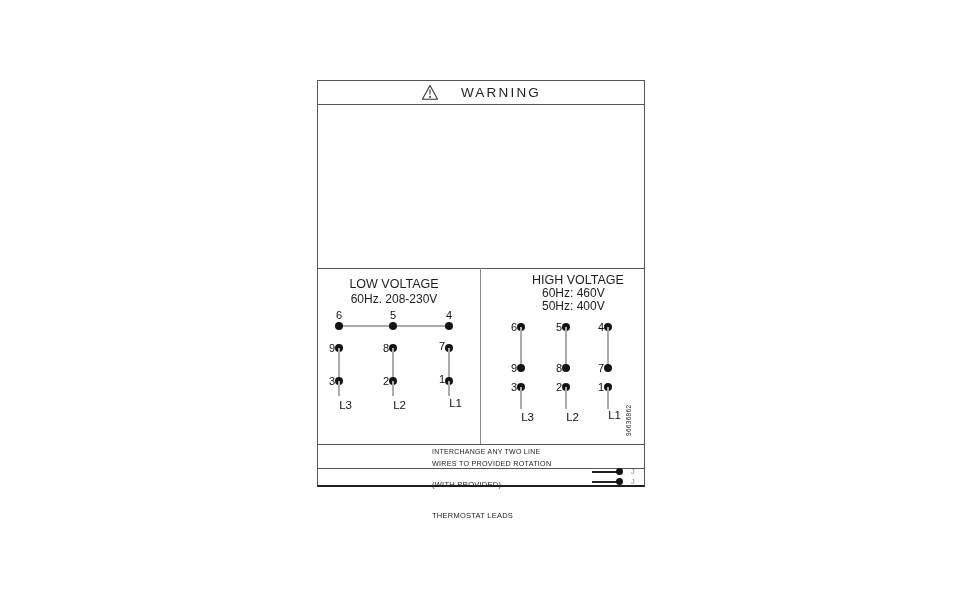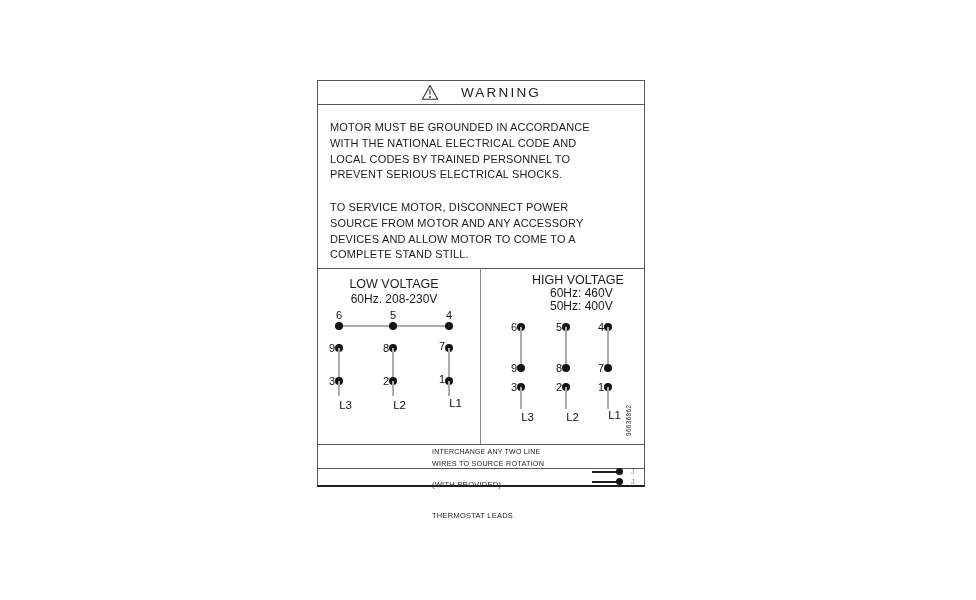--- a/index.html
+++ b/index.html
@@ -24,21 +24,21 @@
   
   .volt-top-border { position:absolute; left:0; top:187px; width:100%; height:0; border-top:1px solid #565656; }
   .lv-cell { position:absolute; left:0; top:187px; width:163px; height:176px; border-right:1px solid #8a8a8a; }
   .hv-cell { position:absolute; left:164px; top:187px; width:163px; height:176px; }
 
   .lv-head { position:absolute; left:0; top:9px; width:152px; text-align:center; color:#1c1c1c; }
   .lv-head .v-title { font-size:12.5px; line-height:15px; }
   .lv-head .v-sub   { font-size:12px;  line-height:15px; }
   .hv-head { position:absolute; left:50px; top:5px; text-align:left; color:#1c1c1c; }
   .hv-head .v-title { font-size:12.5px; line-height:14px; }
-  .hv-head .v-sub   { font-size:12px;  line-height:11.5px; margin-left:18px; margin-top:1px; }
+  .hv-head .v-sub   { font-size:12px;  line-height:11.5px; margin-left:10px; margin-top:1px; }
 
   .gline { position:absolute; background:#ababab; }
   .dot   { position:absolute; width:8px; height:8px; border-radius:50%; background:#141414; }
   .tnum  { position:absolute; width:14px; text-align:center; font-size:11px; color:#111; }
   .lnum  { position:absolute; width:13px; text-align:right;  font-size:11px; color:#111; }
   .llab  { position:absolute; width:26px; text-align:right; font-size:11.5px; color:#111; }
 
   .pn { position:absolute; left:143px; top:118px; height:50px; writing-mode:vertical-rl;
         transform:rotate(180deg); font-size:6.5px; letter-spacing:0.3px; color:#2a2a2a; }
 
@@ -67,28 +67,20 @@
       <span class="tri">
         <svg width="18" height="17" viewBox="0 0 18 17">
           <path d="M9 1.6 L16.6 15.2 H1.4 Z" fill="none" stroke="#333" stroke-width="1.1" stroke-linejoin="round"></path>
           <line x1="9" y1="5.6" x2="9" y2="10.6" stroke="#333" stroke-width="1.1"></line>
           <circle cx="9" cy="12.9" r="1" fill="#333"></circle>
         </svg>
       </span>
       <span class="hdr-title">WARNING</span>
     </div>
 
-    <div class="para p1">MOTOR MUST BE GROUNDED IN ACCORDANCE
-WITH THE NATIONAL ELECTRICAL CODE AND
-LOCAL CODES BY TRAINED PERSONNEL TO
-PREVENT SERIOUS ELECTRICAL SHOCKS.</div>
-    <div class="para p2">TO SERVICE MOTOR, DISCONNECT POWER
-SOURCE FROM MOTOR AND ANY ACCESSORY
-DEVICES AND ALLOW MOTOR TO COME TO A
-COMPLETE STAND STILL.</div>
 
     <div class="volt-top-border"></div>
 
     <div class="lv-cell">
       <div class="lv-head">
         <div class="v-title">LOW VOLTAGE</div>
         <div class="v-sub">60Hz. 208-230V</div>
       </div>
 
       <div class="gline" style="left:21px; top:57px; width:111px; height:2px;"></div>
@@ -165,21 +157,21 @@
 
       <div class="llab" style="left:26px; top:143px;">L3</div>
       <div class="llab" style="left:71px; top:143px;">L2</div>
       <div class="llab" style="left:113px; top:141px;">L1</div>
 
       <div class="pn">96636862</div>
     </div>
 
     <div class="notes">
       <div class="note-txt nA1">INTERCHANGE ANY TWO LINE</div>
-      <div class="note-txt nA2">WIRES TO SOURCE ROTATION</div>
+      <div class="note-txt nA2">WIRES TO PROVIDED ROTATION</div>
       <div class="notes-div"></div>
       <div class="note-txt nB1">THERMOSTAT LEADS</div>
       <div class="note-txt nB2">(WITH PROVIDED)</div>
       <div class="lead lead1">
         <span class="lead-line"></span>
         <span class="lead-dot"></span>
         <span class="lead-j">J</span>
       </div>
       <div class="lead lead2">
         <span class="lead-line"></span>

